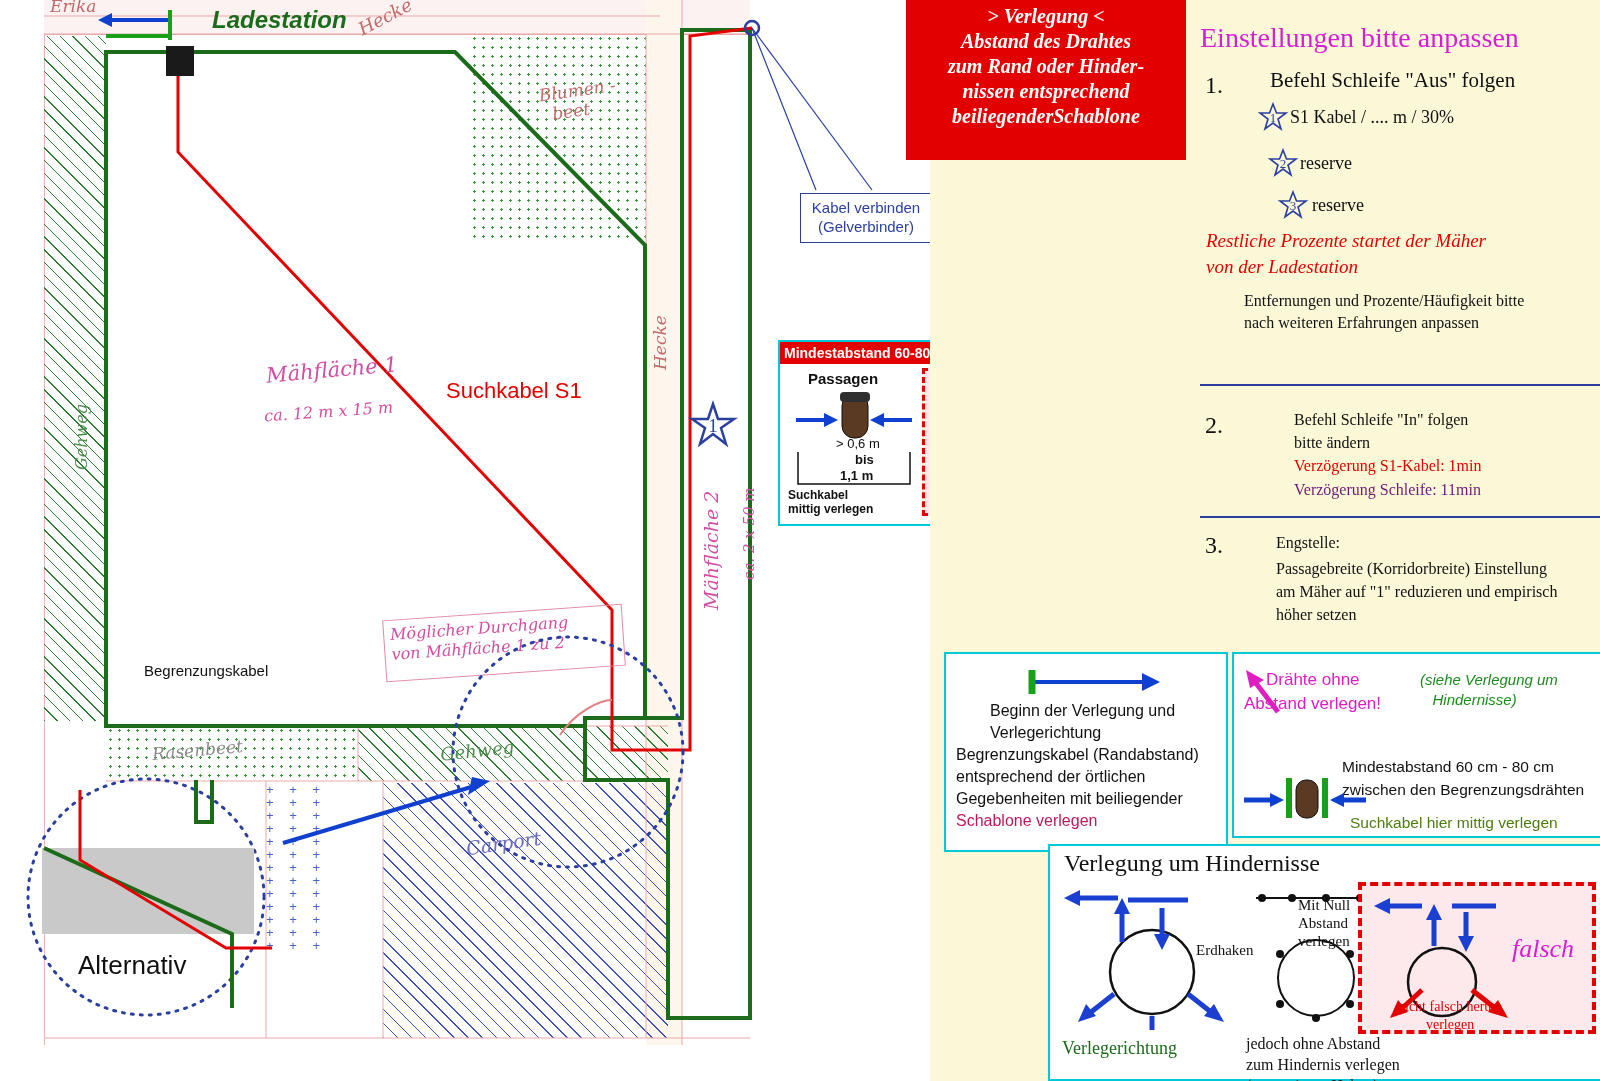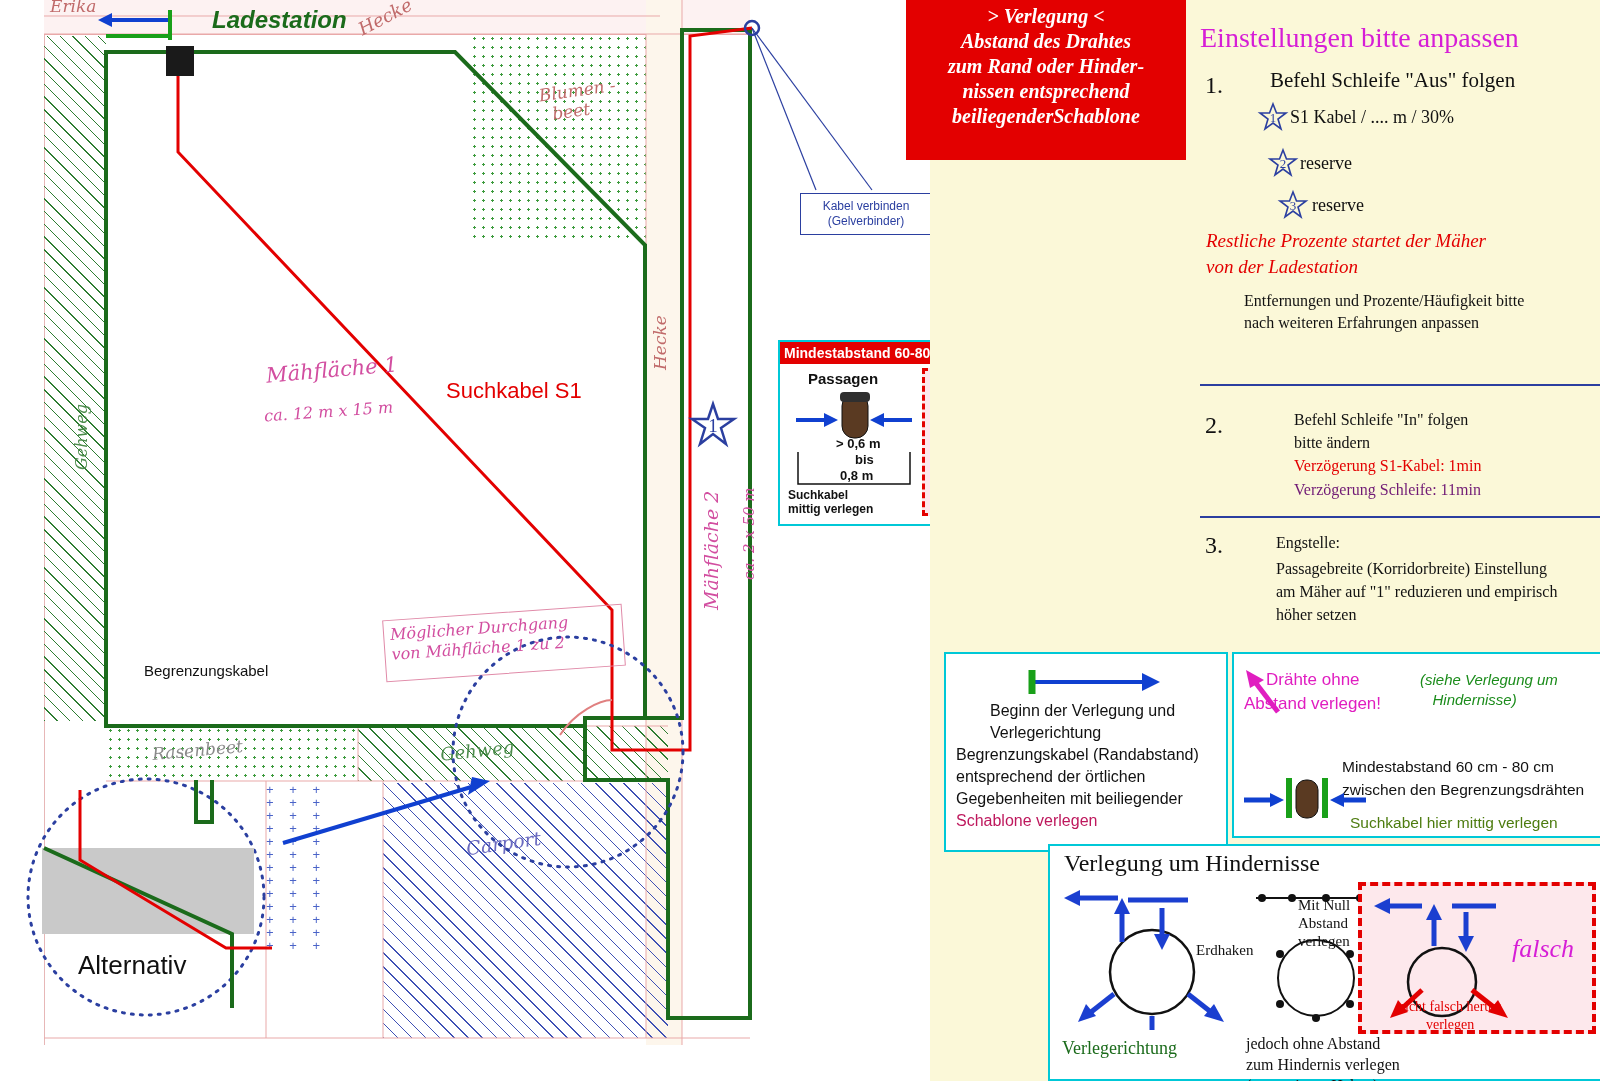--- a/index.html
+++ b/index.html
@@ -106,21 +106,21 @@
       <polygon points="23,2 28,17 44,17 31,26 36,42 23,32 10,42 15,26 2,17 18,17" fill="none" stroke="#2b3fa0" stroke-width="2.5"></polygon>
       <text x="23" y="30" font-size="19" text-anchor="middle" fill="#2b3fa0" font-family="Liberation Serif, serif">1</text>
     </svg>
   </div>
 
   <svg class="abs" style="left:0;top:0;" width="930" height="1081">
     <circle cx="752" cy="28" r="7" fill="none" stroke="#2b3fa0" stroke-width="2.5"></circle>
     <path d="M752,28 L872,190" stroke="#2b3fa0" stroke-width="1.2" fill="none"></path>
     <path d="M752,28 L816,190" stroke="#2b3fa0" stroke-width="1.2" fill="none"></path>
   </svg>
-  <div class="abs box" style="left:800px;top:193px;width:132px;border:1px solid #2b3fa0;background:#ffffff;color:#2b3fa0;font-size:12px;text-align:center;padding:5px 3px;line-height:1.25;">Kabel verbinden<br>(Gelverbinder)</div>
+  <div class="abs box" style="left:800px;top:193px;width:132px;border:1px solid #2b3fa0;background:#ffffff;color:#2b3fa0;font-size:15px;text-align:center;padding:5px 3px;line-height:1.25;">Kabel verbinden<br>(Gelverbinder)</div>
 
   <svg class="abs" style="left:0;top:0;" width="930" height="1081">
     <circle cx="568" cy="752" r="115" fill="none" stroke="#2b3fa0" stroke-width="3" stroke-dasharray="2 7" stroke-linecap="round"></circle>
     <path d="M283,843 L478,785" stroke="#1040d0" stroke-width="4" fill="none"></path>
     <path d="M490,781 L468,795 L472,777 Z" fill="#1040d0"></path>
   </svg>
 
   <svg class="abs" style="left:0;top:0;" width="930" height="1081">
     <circle cx="146" cy="897" r="118" fill="none" stroke="#2b3fa0" stroke-width="3" stroke-dasharray="2 7" stroke-linecap="round"></circle>
   </svg>
@@ -139,23 +139,23 @@
       <div class="abs" style="left:28px;top:6px;font-weight:bold;font-size:15px;color:#111;">Passagen</div>
       <svg class="abs" style="left:10px;top:28px;" width="128" height="100">
         <rect x="52" y="2" width="26" height="44" rx="12" fill="#5a3a22" stroke="#111"></rect>
         <rect x="50" y="0" width="30" height="10" rx="4" fill="#2f2f2f"></rect>
         <path d="M6,28 H40" stroke="#1040d0" stroke-width="4"></path>
           <path d="M48,28 L34,21 L34,35 Z" fill="#1040d0"></path>
         <path d="M122,28 H88" stroke="#1040d0" stroke-width="4"></path>
           <path d="M80,28 L94,21 L94,35 Z" fill="#1040d0"></path>
         <path d="M8,60 V92 H120 V60" stroke="#111" stroke-width="1.5" fill="none"></path>
       </svg>
-      <div class="abs" style="left:56px;top:72px;font-size:13px;font-weight:bold;color:#111;">&gt; 0,6 m</div>
+      <div class="abs" style="left:56px;top:72px;font-size:13px;font-weight:normal;color:#111;">&gt; 0,6 m</div>
       <div class="abs" style="left:66px;top:88px;font-size:13px;font-weight:bold;color:#111;margin-left:9px;">bis</div>
-      <div class="abs" style="left:60px;top:104px;font-size:13px;font-weight:bold;color:#111;">0,8 m</div>
+      <div class="abs" style="left:60px;top:104px;font-size:13px;font-weight:bold;color:#111;">1,1 m</div>
       <div class="abs" style="left:8px;top:124px;font-size:12px;font-weight:bold;color:#111;line-height:1.2;">Suchkabel<br>mittig verlegen</div>
 
       <div class="abs box" style="left:142px;top:4px;width:120px;height:148px;border:3px dashed #e30000;background:#fde8ec;">
         <div style="text-align:center;font-weight:bold;font-size:12px;color:#111;margin-top:2px;line-height:1.15;">in Bögen<br>beachten</div>
         <div style="text-align:center;color:#e30000;font-size:20px;font-style:italic;font-family:'Liberation Serif',serif;">falsch</div>
         <svg width="118" height="50" style="margin-top:-2px;">
           <path d="M22,44 V18 H70" stroke="#1b6b1b" stroke-width="3" fill="none"></path>
           <path d="M34,44 V30 H70" stroke="#e30000" stroke-width="2.5" fill="none"></path>
           <circle cx="42" cy="12" r="7" fill="#7a4a2a" stroke="#111"></circle>
         </svg>

